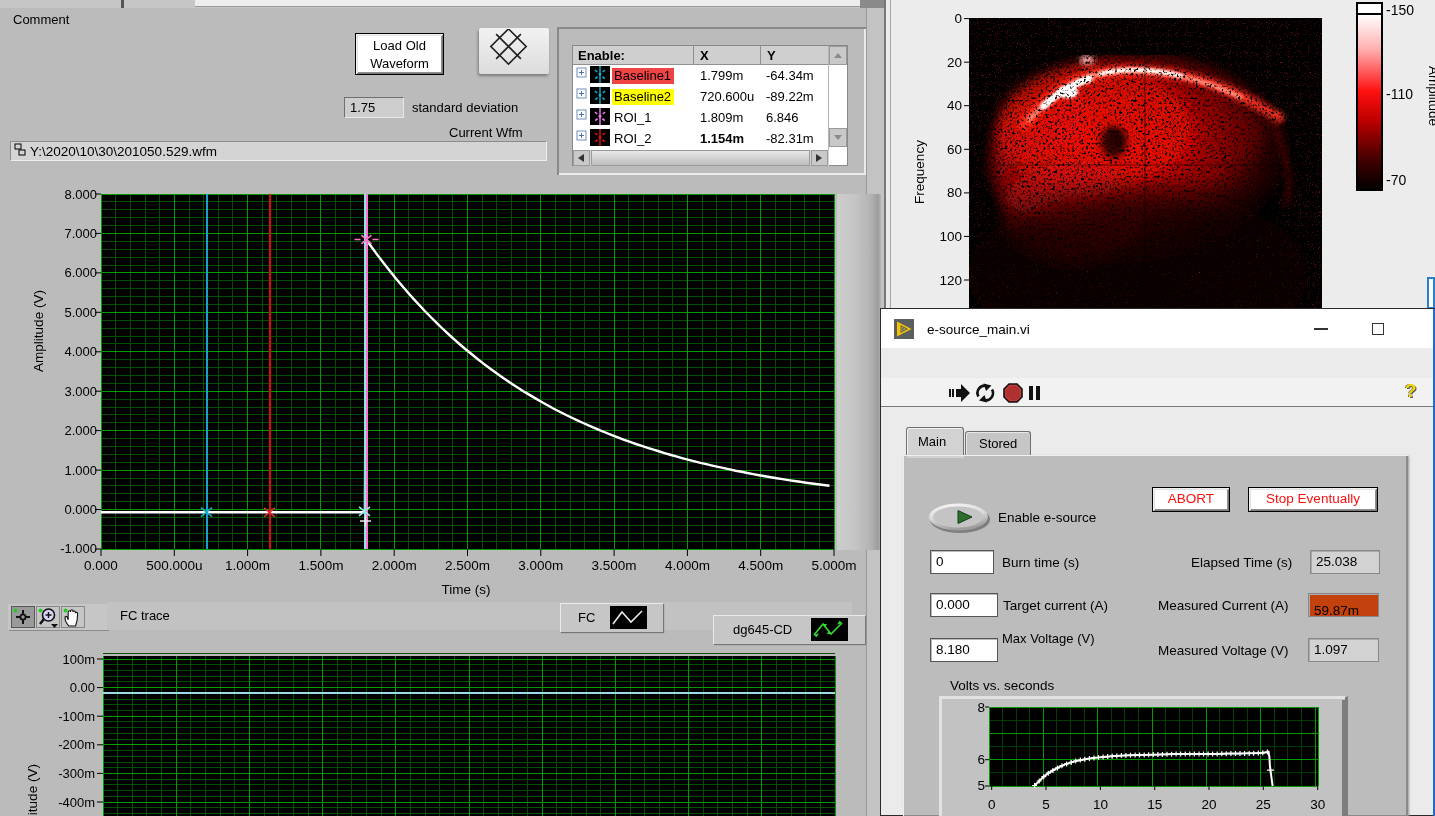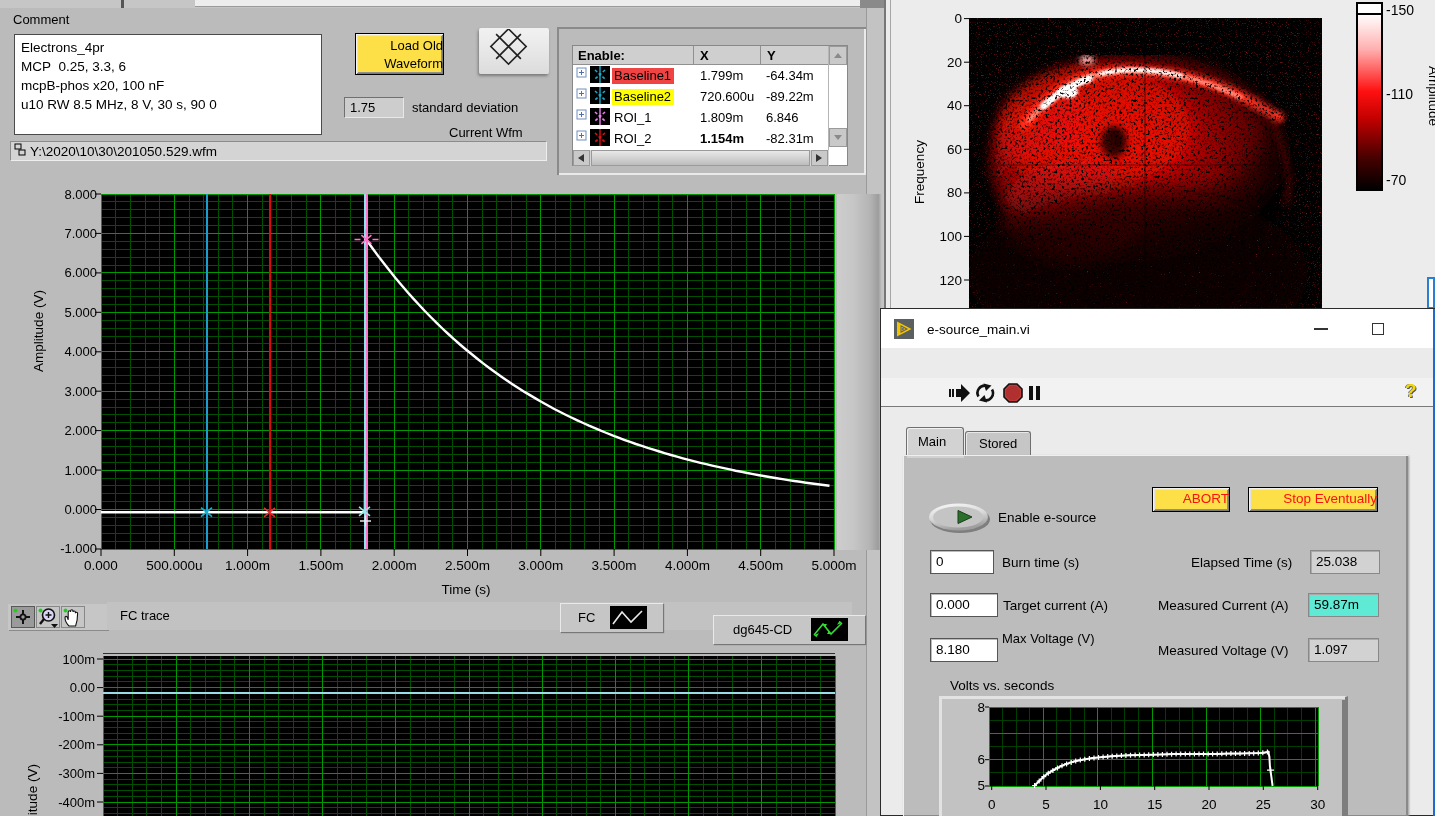--- a/index.html
+++ b/index.html
@@ -2,42 +2,38 @@
 <html><head>
 <meta charset="utf-8">
 <style>
 * { margin:0; padding:0; box-sizing:border-box; }
 html,body { width:1435px; height:816px; overflow:hidden; background:#bbbbbb;
   font-family:"Liberation Sans", sans-serif; }
 .abs { position:absolute; }
 #stage { position:relative; width:1435px; height:816px; }
 .lbl { position:absolute; font-size:13px; color:#000; white-space:nowrap; }
 
-.lvbtn { position:absolute; background:#fde047; border:1px solid #000;
+.lvbtn { position:absolute; background:#ffffff; border:1px solid #000;
   box-shadow: inset 1px 1px 0 #f2f2f2, inset -1px -1px 0 #7a7a7a, inset 2px 2px 0 #e2e2e2, inset -2px -2px 0 #8f8f8f;
-  text-align:right; font-size:13px; color:#000; }
+  text-align:center; font-size:13px; color:#000; }
 .sunken { background:#cdcdcd; border-top:1px solid #707070; border-left:1px solid #707070;
   border-bottom:1px solid #e8e8e8; border-right:1px solid #e8e8e8; }
 </style>
 </head>
 <body>
 <div id="stage">
 
   <div class="abs" id="leftpanel" style="left:0;top:0;width:884px;height:816px;background:#bbbbbb;overflow:hidden;">
 
     <div class="abs" style="left:0;top:0;width:884px;height:8px;background:#c6c6c6;"></div>
     <div class="abs" style="left:121px;top:0;width:3px;height:8px;background:#555;"></div>
     <div class="abs" style="left:195px;top:0;width:665px;height:7px;background:#ededed;border-bottom:1px solid #9a9a9a;"></div>
     <div class="abs" style="left:860px;top:0;width:24px;height:8px;background:#8a8a8a;"></div>
 
     <div class="lbl" style="left:13px;top:12px;">Comment</div>
-    <div class="abs" style="left:14px;top:34px;width:308px;height:101px;background:#fff;border:1px solid #4a4a4a;
-         font-size:13.5px;line-height:19px;padding:3px 0 0 6px;">
-      Electrons_4pr<br>MCP&nbsp; 0.25, 3.3, 6<br>mcpB-phos x20, 100 nF<br>u10 RW 8.5 MHz, 8 V, 30 s, 90 0
-    </div>
 
     <div class="lvbtn" style="left:355px;top:33px;width:89px;height:42px;line-height:18px;padding-top:3px;">Load Old<br>Waveform</div>
 
     <div class="abs" style="left:479px;top:28px;width:70px;height:46px;background:linear-gradient(180deg,#f2f2f2,#dcdcdc);box-shadow:-1px 2px 3px rgba(0,0,0,0.35); border-radius:2px;"></div>
     <svg class="abs" style="left:484px;top:29px;" width="60" height="46" viewBox="0 0 60 46">
       <g stroke="#222" stroke-width="1.6" fill="none">
         <rect x="12" y="5" width="25" height="25" transform="rotate(45 24.5 17.5)"></rect>
         <path d="M24.5 0 L24.5 35 M7 17.5 L42 17.5" transform="rotate(45 24.5 17.5)"></path>
       </g>
     </svg>
@@ -421,21 +417,21 @@
     <div class="lvbtn" style="left:271px;top:178px;width:78px;height:25px;color:#fb1010;font-size:13.5px;padding-top:3px;">ABORT</div>
     <div class="lvbtn" style="left:367px;top:178px;width:130px;height:25px;color:#fb1010;font-size:13.5px;padding-top:3px;">Stop Eventually</div>
 
     <div class="abs" style="left:49px;top:241px;width:64px;height:24px;background:#fff;border:1px solid #555;box-shadow:inset 1px 1px 0 #bbb;font-size:13.5px;padding:3px 0 0 5px;">0</div>
     <div class="lbl" style="left:121px;top:246px;font-size:13.5px;">Burn time (s)</div>
     <div class="lbl" style="left:310px;top:246px;font-size:13.5px;">Elapsed Time (s)</div>
     <div class="abs" style="left:429px;top:241px;width:70px;height:24px;background:#d2d2d2;border:1px solid #888;box-shadow:inset 1px 1px 0 #aaa;font-size:13.5px;padding:3px 0 0 5px;">25.038</div>
     <div class="abs" style="left:49px;top:284px;width:68px;height:24px;background:#fff;border:1px solid #555;box-shadow:inset 1px 1px 0 #bbb;font-size:13.5px;padding:3px 0 0 5px;">0.000</div>
     <div class="lbl" style="left:122px;top:289px;font-size:13.5px;">Target current (A)</div>
     <div class="lbl" style="left:277px;top:289px;font-size:13.5px;">Measured Current (A)</div>
-    <div class="abs" style="left:427px;top:284px;width:71px;height:24px;background:#5eead4;border:1px solid #888;box-shadow:inset 1px 1px 0 #aaa;font-size:13.5px;padding:3px 0 0 5px;">59.87m</div>
+    <div class="abs" style="left:427px;top:284px;width:71px;height:24px;background:#c2410c;border:1px solid #888;box-shadow:inset 1px 1px 0 #aaa;font-size:13.5px;padding:9px 0 0 5px;">59.87m</div>
     <div class="abs" style="left:49px;top:329px;width:68px;height:24px;background:#fff;border:1px solid #555;box-shadow:inset 1px 1px 0 #bbb;font-size:13.5px;padding:3px 0 0 5px;">8.180</div>
     <div class="lbl" style="left:121px;top:322px;font-size:13px;">Max Voltage (V)</div>
     <div class="lbl" style="left:277px;top:334px;font-size:13.5px;">Measured Voltage (V)</div>
     <div class="abs" style="left:427px;top:329px;width:71px;height:24px;background:#d2d2d2;border:1px solid #888;box-shadow:inset 1px 1px 0 #aaa;font-size:13.5px;padding:3px 0 0 5px;">1.097</div>
     <div class="lbl" style="left:69px;top:369px;font-size:13.5px;">Volts vs. seconds</div>
 
     <svg class="abs" style="left:58px;top:387px;" width="409" height="121" viewBox="0 0 409 121">
       <rect x="0" y="0" width="409" height="121" fill="#c2c2c2"></rect>
       <path d="M0 0H409V3H3V121H0Z" fill="#e2e2e2"></path>
       <path d="M409 0V121H403V4H406V1Z" fill="#7d7d7d"></path>

